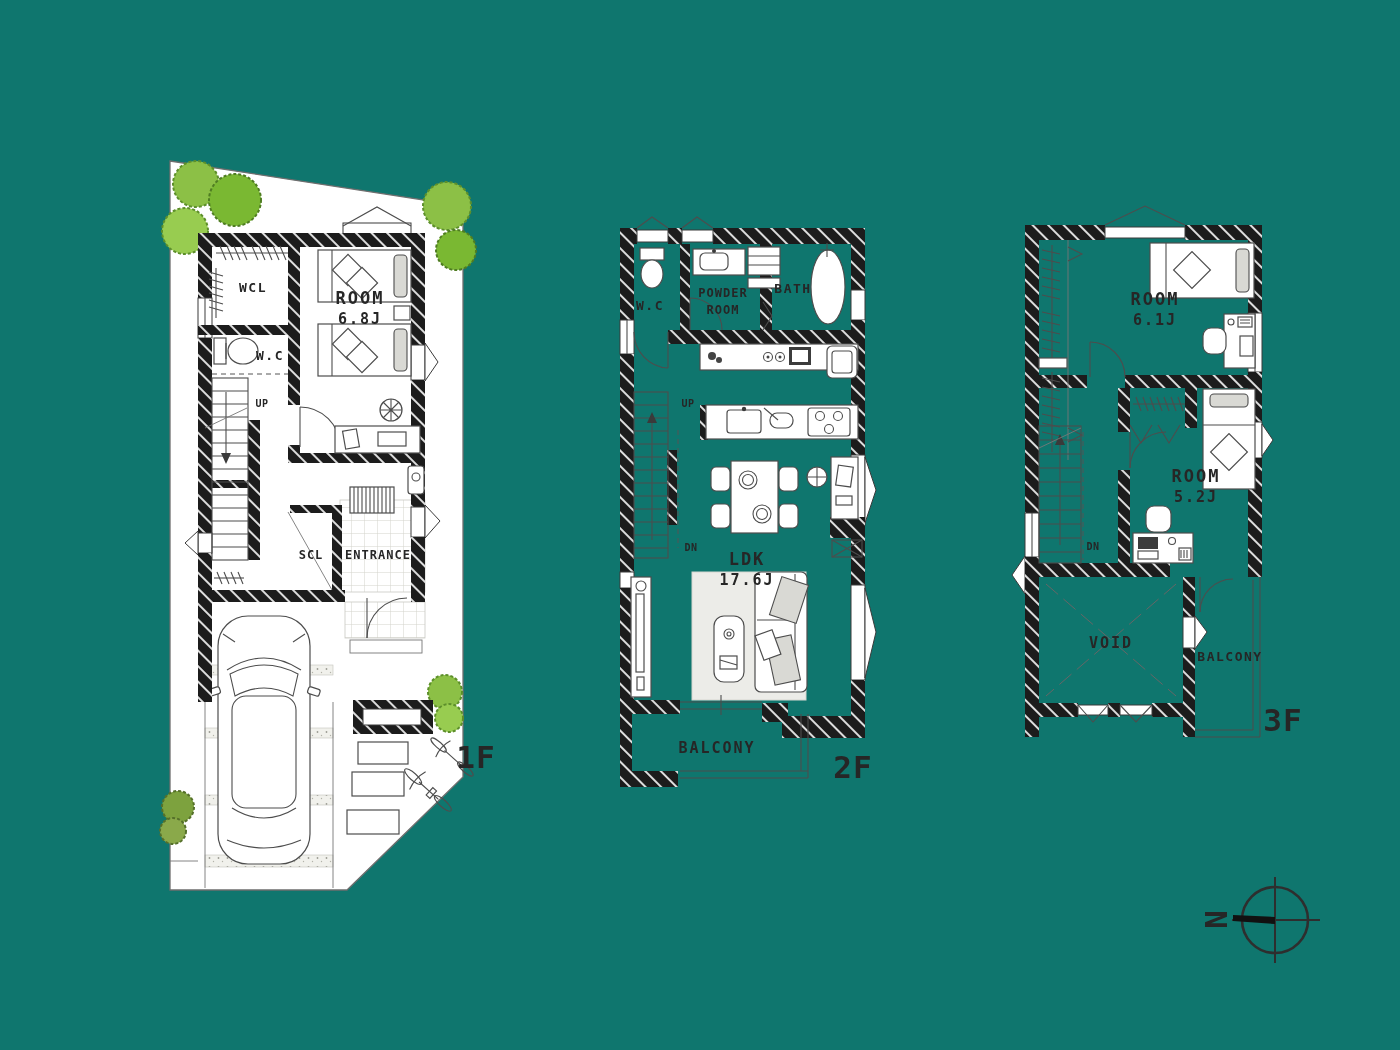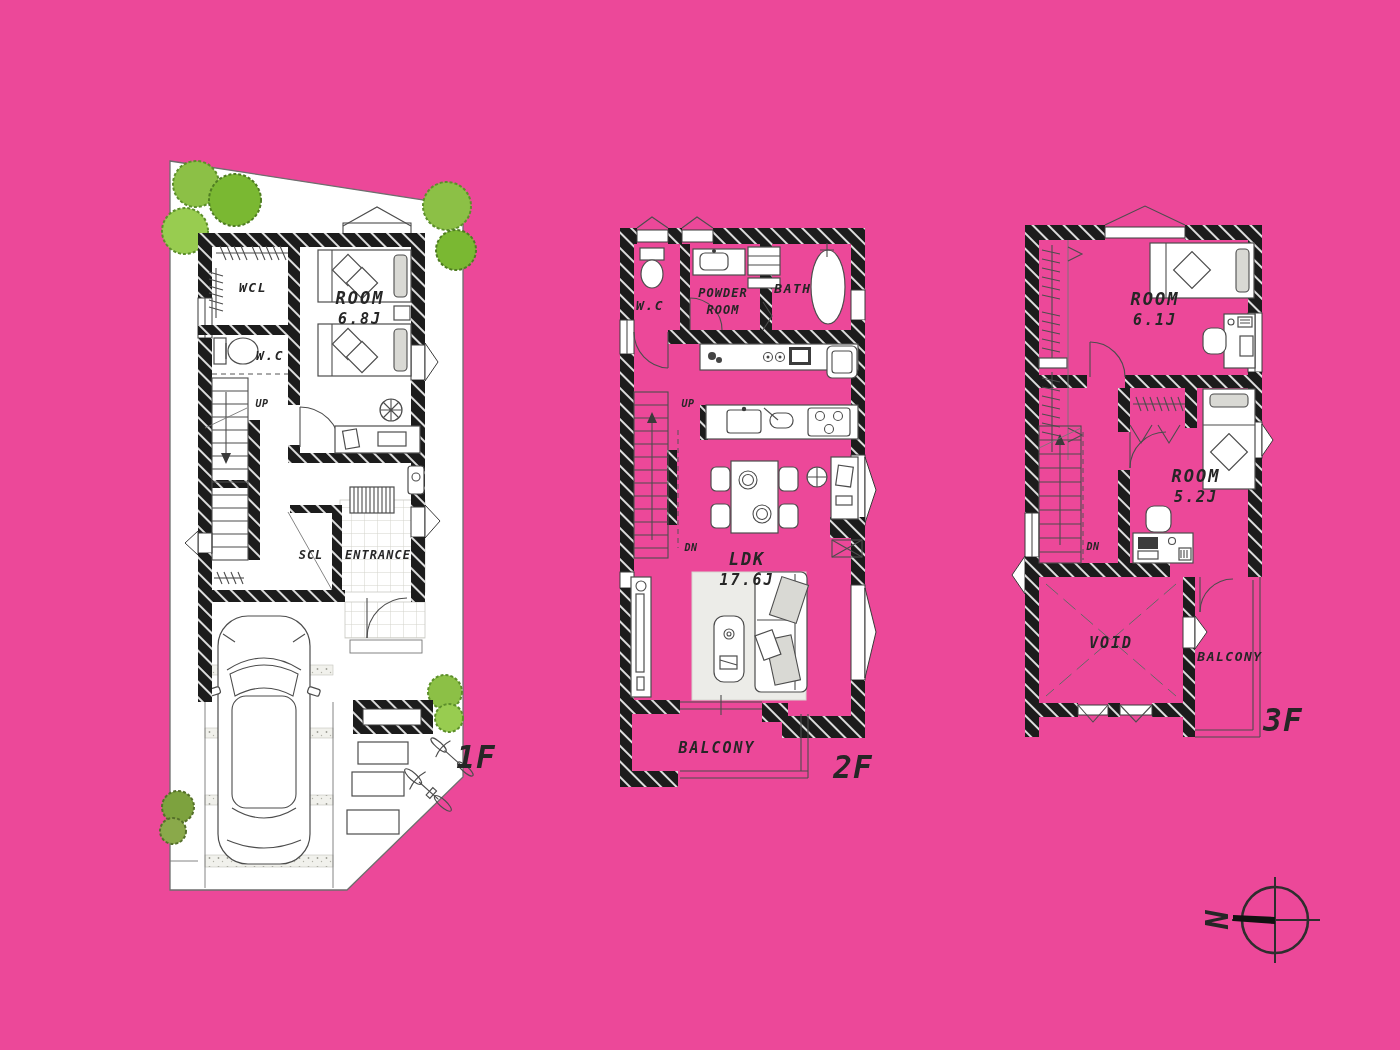--- a/index.html
+++ b/index.html
@@ -1,16 +1,16 @@
 <!DOCTYPE html>
 <html><head>
 <meta charset="utf-8">
 <style>
   html,body{margin:0;padding:0;background:#ffffff;}
-  #canvas{position:relative;width:1400px;height:1050px;background:#ec4899;overflow:hidden;font-style:italic;}
+  #canvas{position:relative;width:1400px;height:1050px;background:#0f766e;overflow:hidden;}
   svg{display:block;}
   svg text{text-anchor:middle;fill:#262626;font-family:"DejaVu Sans Mono",monospace;font-weight:bold;}
   .t17{font-size:17px;letter-spacing:2px;}
   .t15{font-size:15px;letter-spacing:2px;}
   .t13{font-size:13px;letter-spacing:1.5px;}
   .t12{font-size:12px;letter-spacing:1px;}
   .t10{font-size:10px;letter-spacing:0.5px;}
   .t30{font-size:31px;letter-spacing:1px;}
   .thin{fill:none;stroke:#4d4d4d;stroke-width:1.1;}
   .thin2{fill:none;stroke:#777;stroke-width:0.9;}

